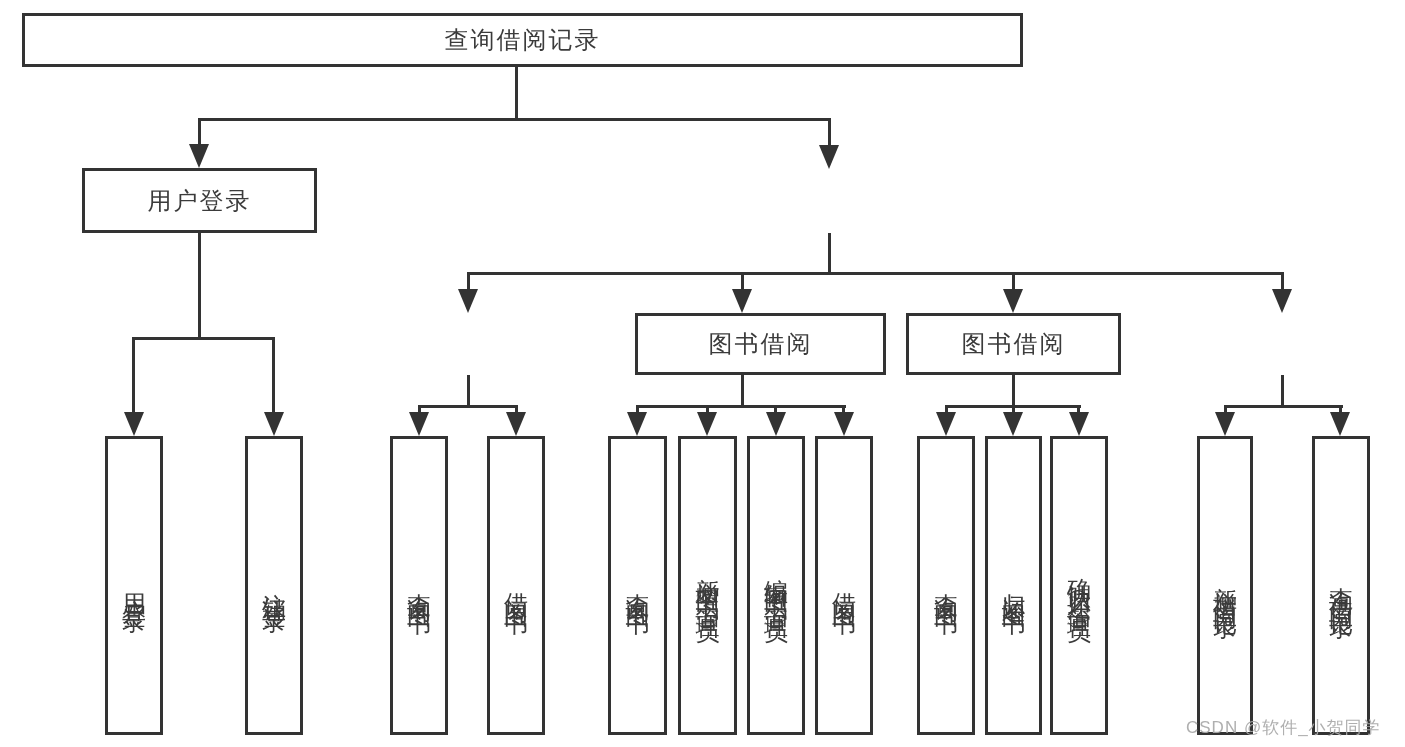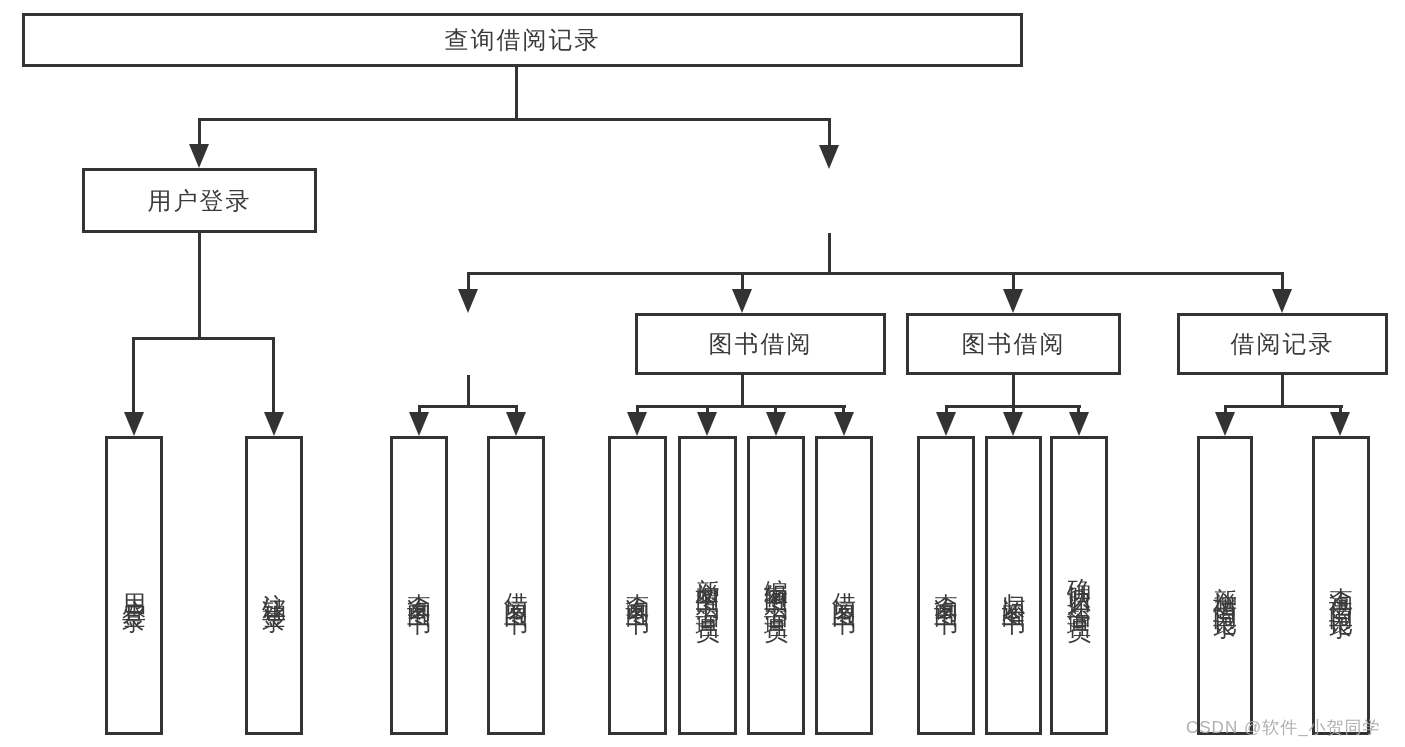--- a/index.html
+++ b/index.html
@@ -92,23 +92,20 @@
   <div class="arrow" style="left:732px;top:289px;"></div>
   <div class="arrow" style="left:1003px;top:289px;"></div>
   <div class="arrow" style="left:1272px;top:289px;"></div>
 
   <div class="box" style="left:635px;top:313px;width:251px;height:62px;">
     <span class="hlabel">图书借阅</span>
   </div>
   <div class="box" style="left:906px;top:313px;width:215px;height:62px;">
     <span class="hlabel">图书借阅</span>
   </div>
-  <div class="box" style="left:1177px;top:313px;width:211px;height:62px;">
-    <span class="hlabel">借阅记录</span>
-  </div>
 
   <div class="vline" style="left:467px;top:375px;width:3px;height:32px;"></div>
   <div class="hline" style="left:418px;top:405px;width:100px;height:3px;"></div>
   <div class="vline" style="left:418px;top:405px;width:3px;height:10px;"></div>
   <div class="vline" style="left:515px;top:405px;width:3px;height:10px;"></div>
   <div class="arrow" style="left:409px;top:412px;"></div>
   <div class="arrow" style="left:506px;top:412px;"></div>
 
   <div class="vline" style="left:741px;top:375px;width:3px;height:32px;"></div>
   <div class="hline" style="left:636px;top:405px;width:210px;height:3px;"></div>

